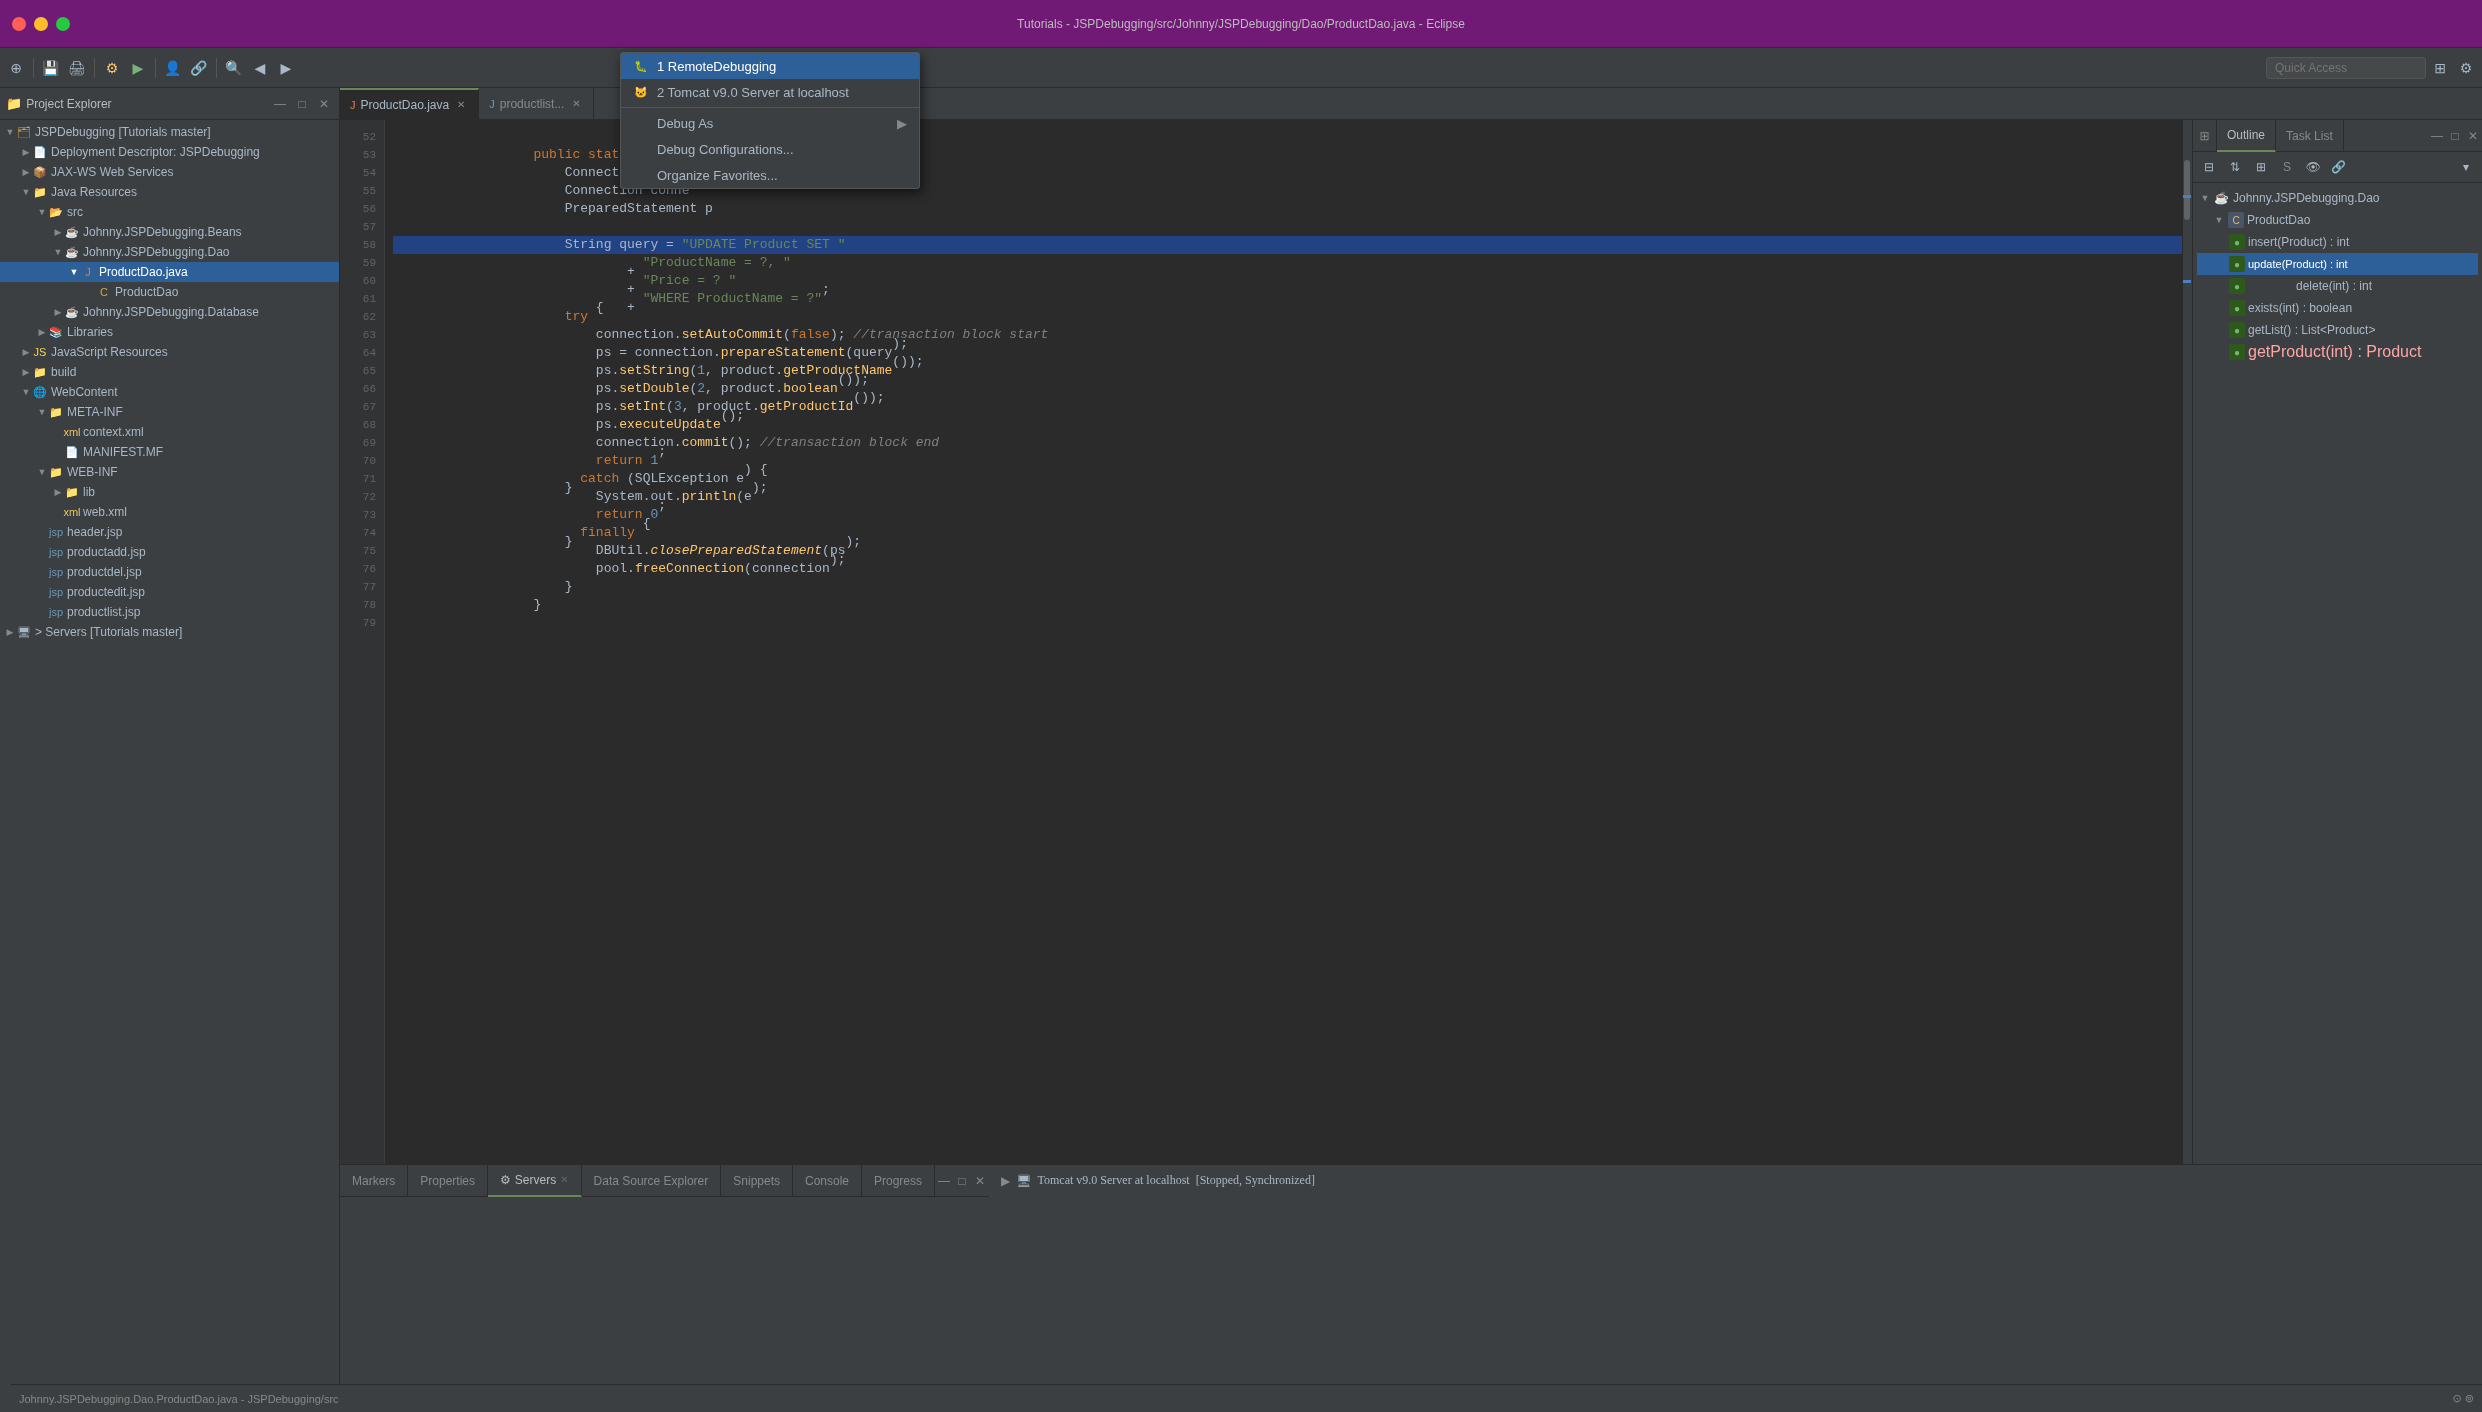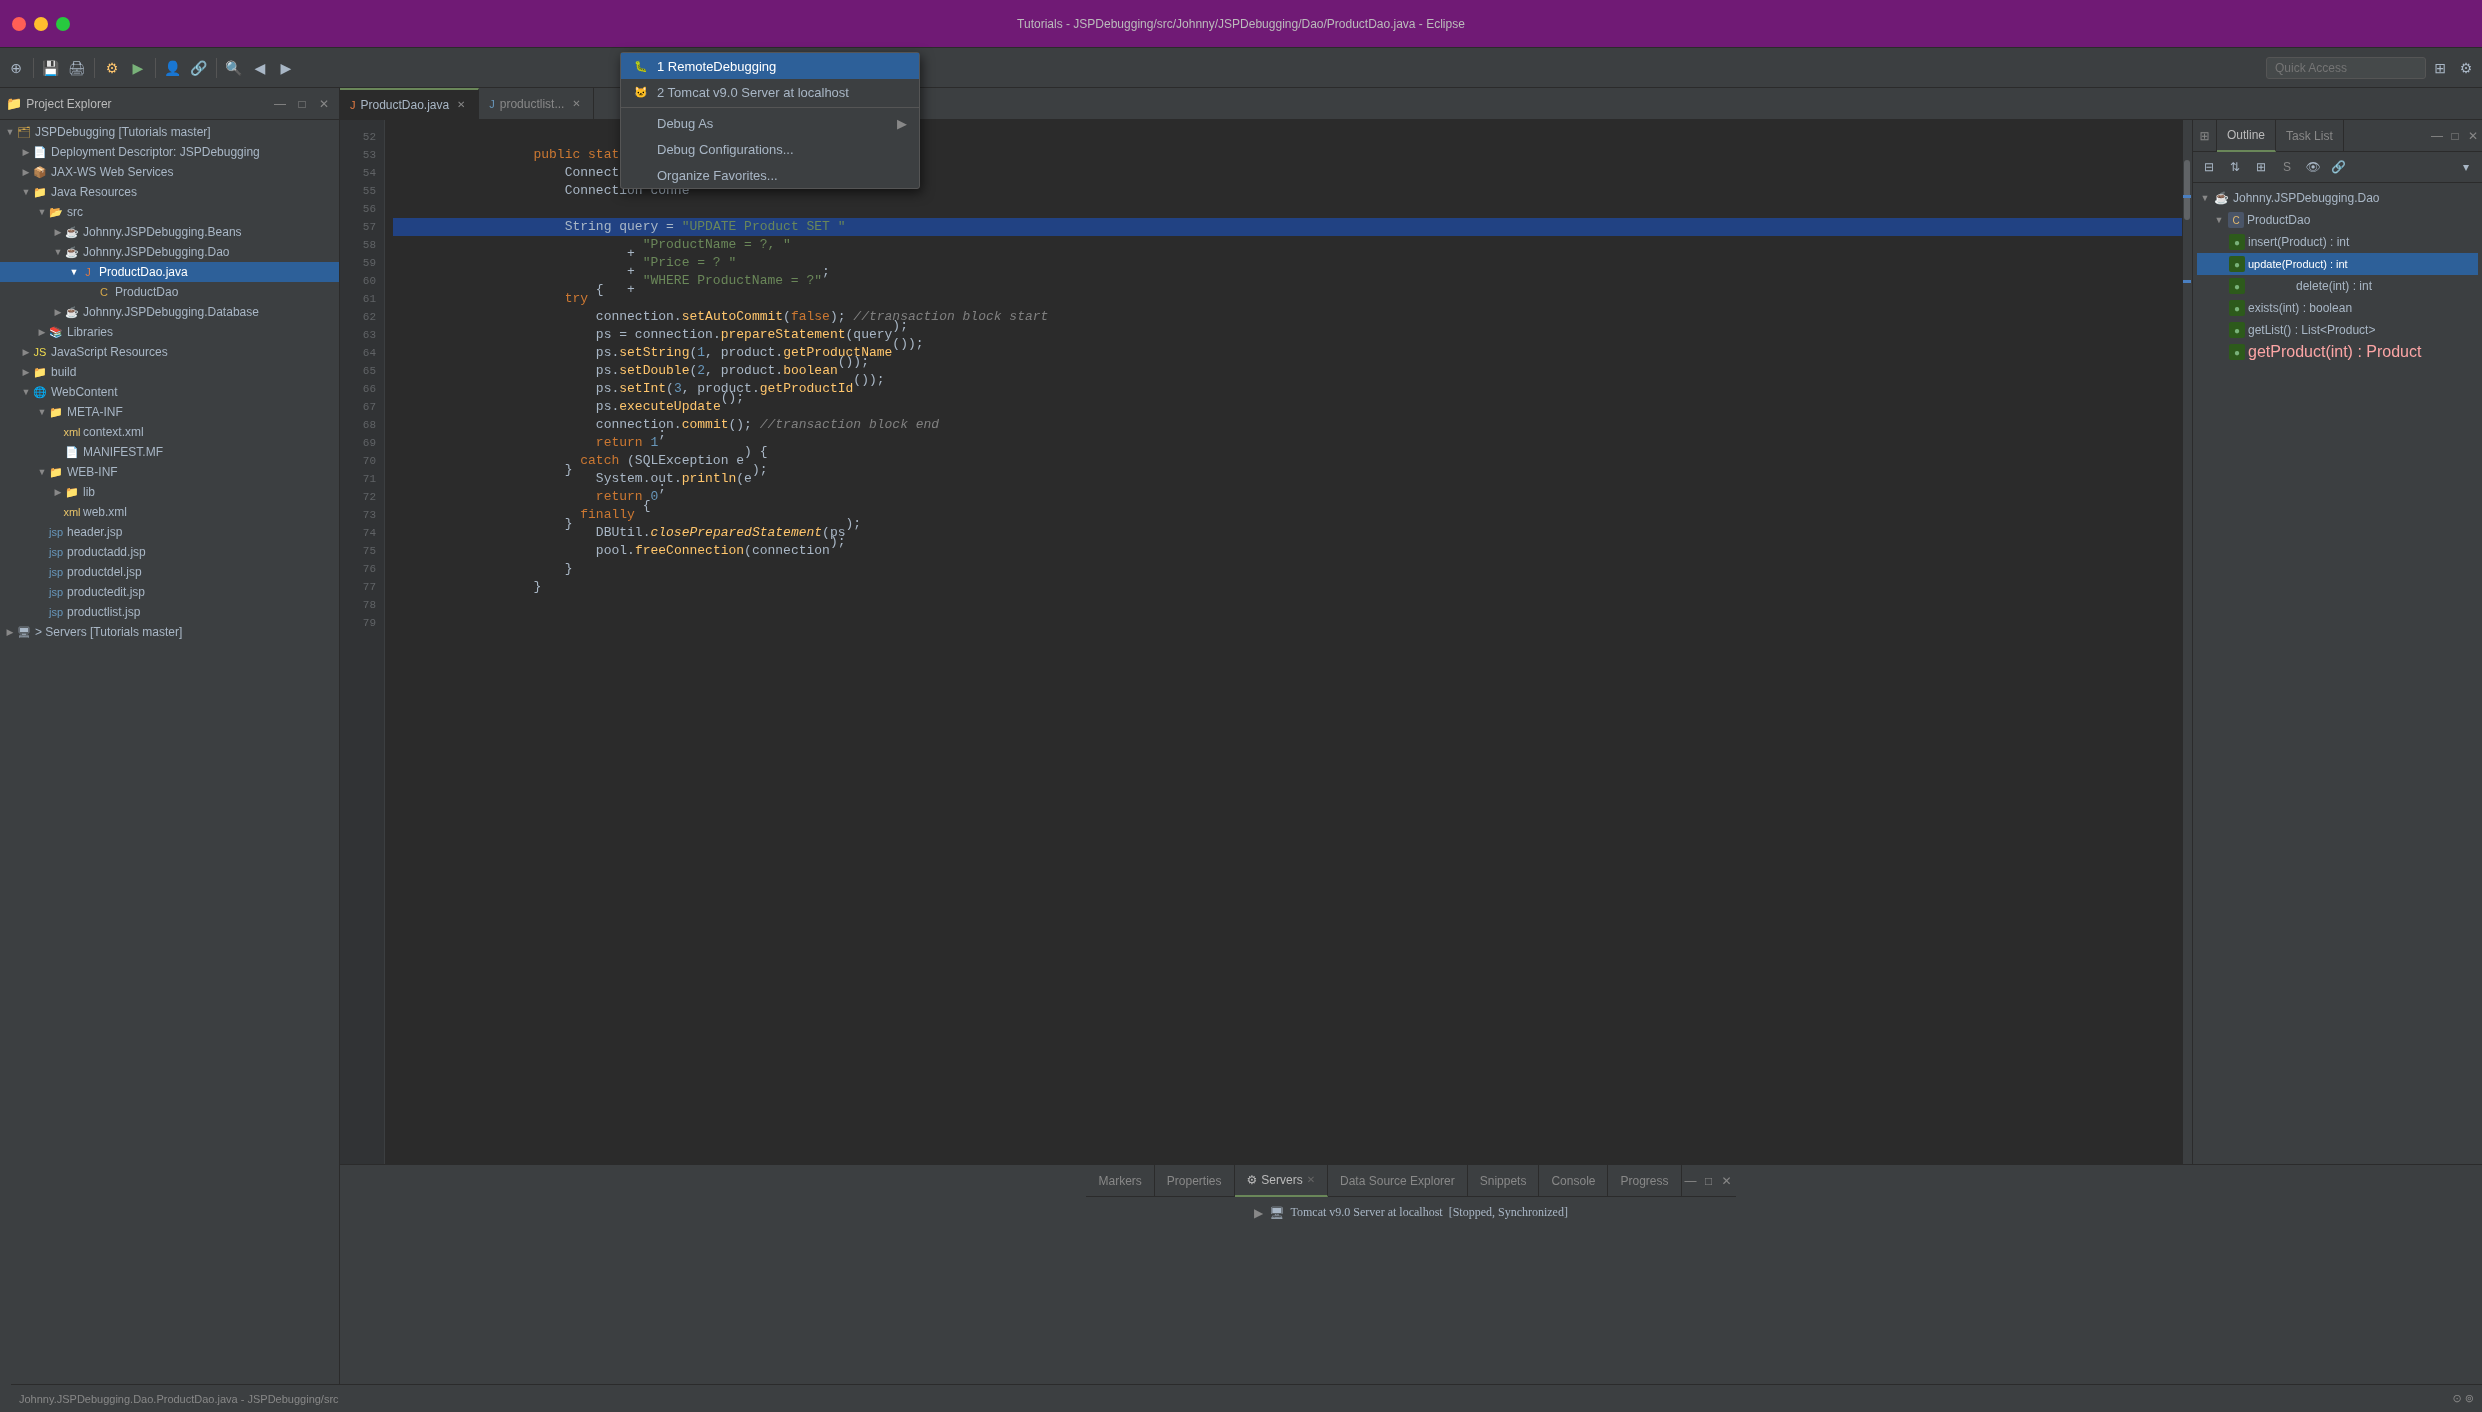--- a/index.html
+++ b/index.html
@@ -348,22 +348,21 @@
     }
     .icon-class { background: #4a5568; color: #e2b96f; }
     .icon-method-pub { background: #2d5a1b; color: #79b279; }
 
     
     .bottom-panel {
       height: 220px;
       border-top: 1px solid #2b2b2b;
       background: #3c3f41;
       display: flex;
-      flex-direction: column;
-      align-items: center;
+      flex-direction: row;
     }
     .bottom-tabs {
       display: flex;
       align-items: center;
       height: 32px;
       background: #3c3f41;
       border-bottom: 1px solid #2b2b2b;
       gap: 0;
     }
     .bottom-tab {
@@ -771,20 +770,23 @@
             <div class="code-line">&nbsp;</div>
             <div class="code-line">
               &nbsp;&nbsp;&nbsp;&nbsp;<span class="kw">public</span>&nbsp;<span class="kw">static</span>&nbsp;<span class="kw">int</span>&nbsp;<span class="method">upda</span>
             </div>
             <div class="code-line">
               &nbsp;&nbsp;&nbsp;&nbsp;&nbsp;&nbsp;&nbsp;&nbsp;<span class="cls">ConnectionPool</span>&nbsp;<span class="var">poo</span>
             </div>
             <div class="code-line">
               &nbsp;&nbsp;&nbsp;&nbsp;&nbsp;&nbsp;&nbsp;&nbsp;<span class="cls">Connection</span>&nbsp;<span class="var">conne</span>
             </div>
+            <div class="code-line">
+              &nbsp;&nbsp;&nbsp;&nbsp;&nbsp;&nbsp;&nbsp;&nbsp;<span class="cls">PreparedStatement</span>&nbsp;<span class="var">p</span>
+            </div>
             <div class="code-line">&nbsp;</div>
             <div class="code-line highlighted">
               &nbsp;&nbsp;&nbsp;&nbsp;&nbsp;&nbsp;&nbsp;&nbsp;<span class="cls">String</span>&nbsp;<span class="var">query</span>&nbsp;=&nbsp;<span class="str">"UPDATE Product SET "</span>
             </div>
             <div class="code-line">
               &nbsp;&nbsp;&nbsp;&nbsp;&nbsp;&nbsp;&nbsp;&nbsp;&nbsp;&nbsp;&nbsp;&nbsp;&nbsp;&nbsp;&nbsp;&nbsp;+&nbsp;<span class="str">"ProductName = ?, "</span>
             </div>
             <div class="code-line">
               &nbsp;&nbsp;&nbsp;&nbsp;&nbsp;&nbsp;&nbsp;&nbsp;&nbsp;&nbsp;&nbsp;&nbsp;&nbsp;&nbsp;&nbsp;&nbsp;+&nbsp;<span class="str">"Price = ? "</span>
             </div>

